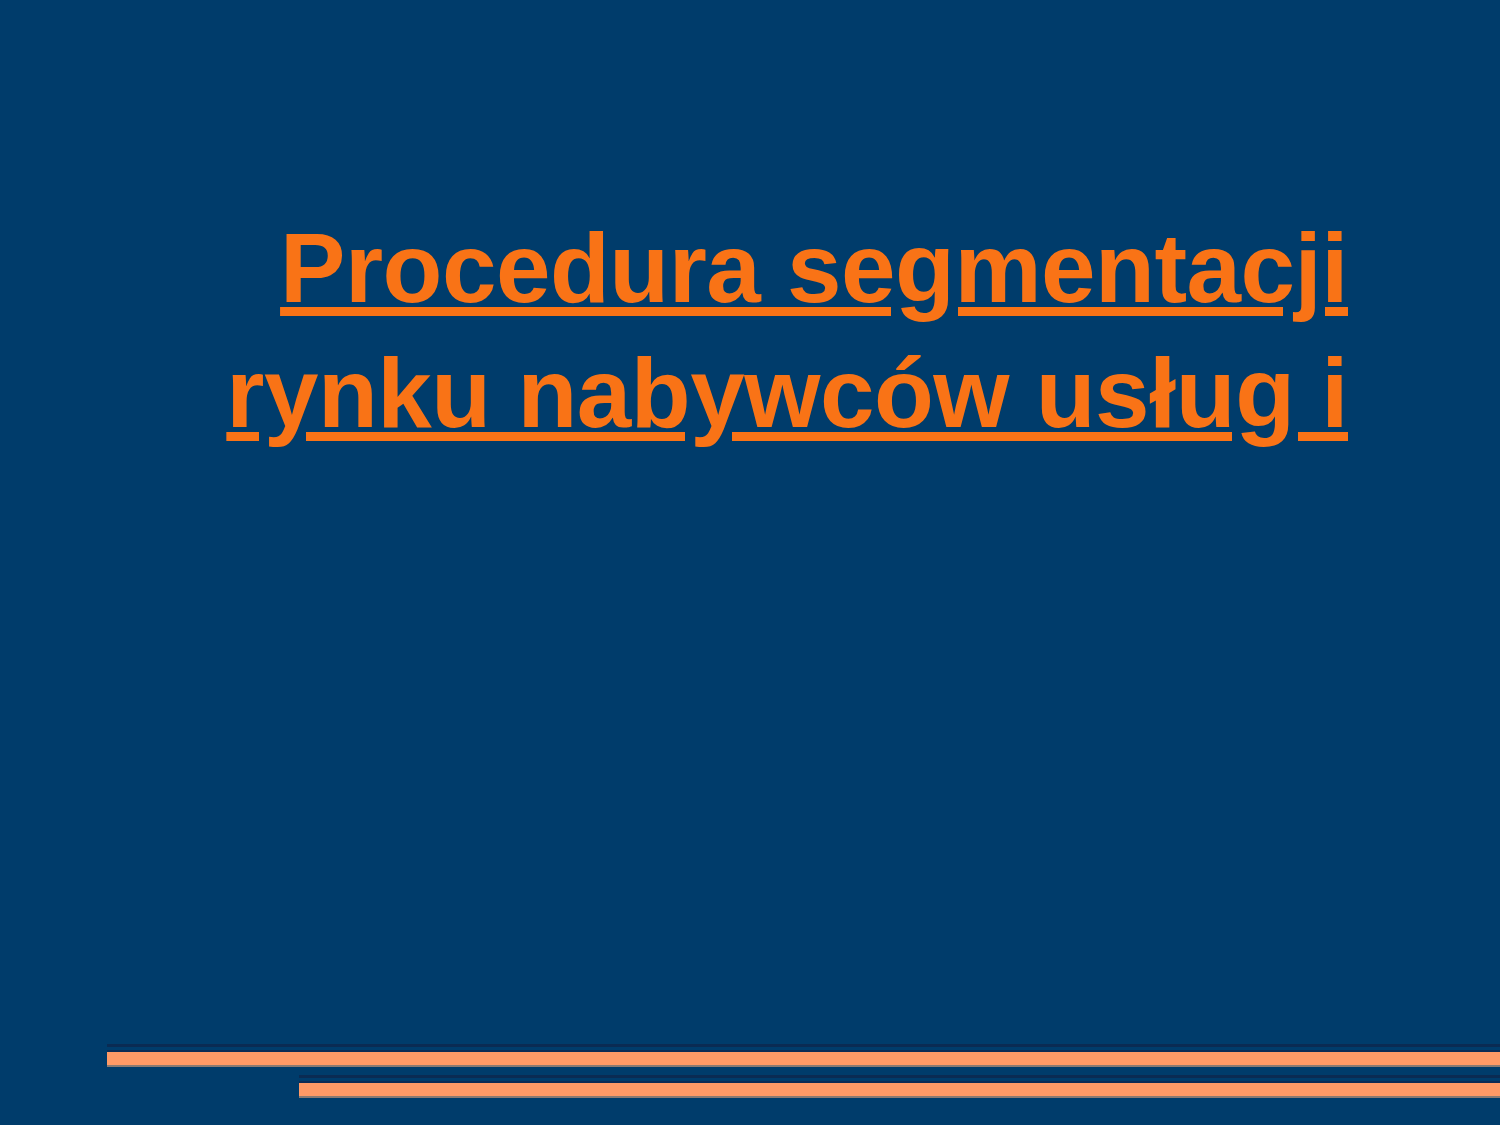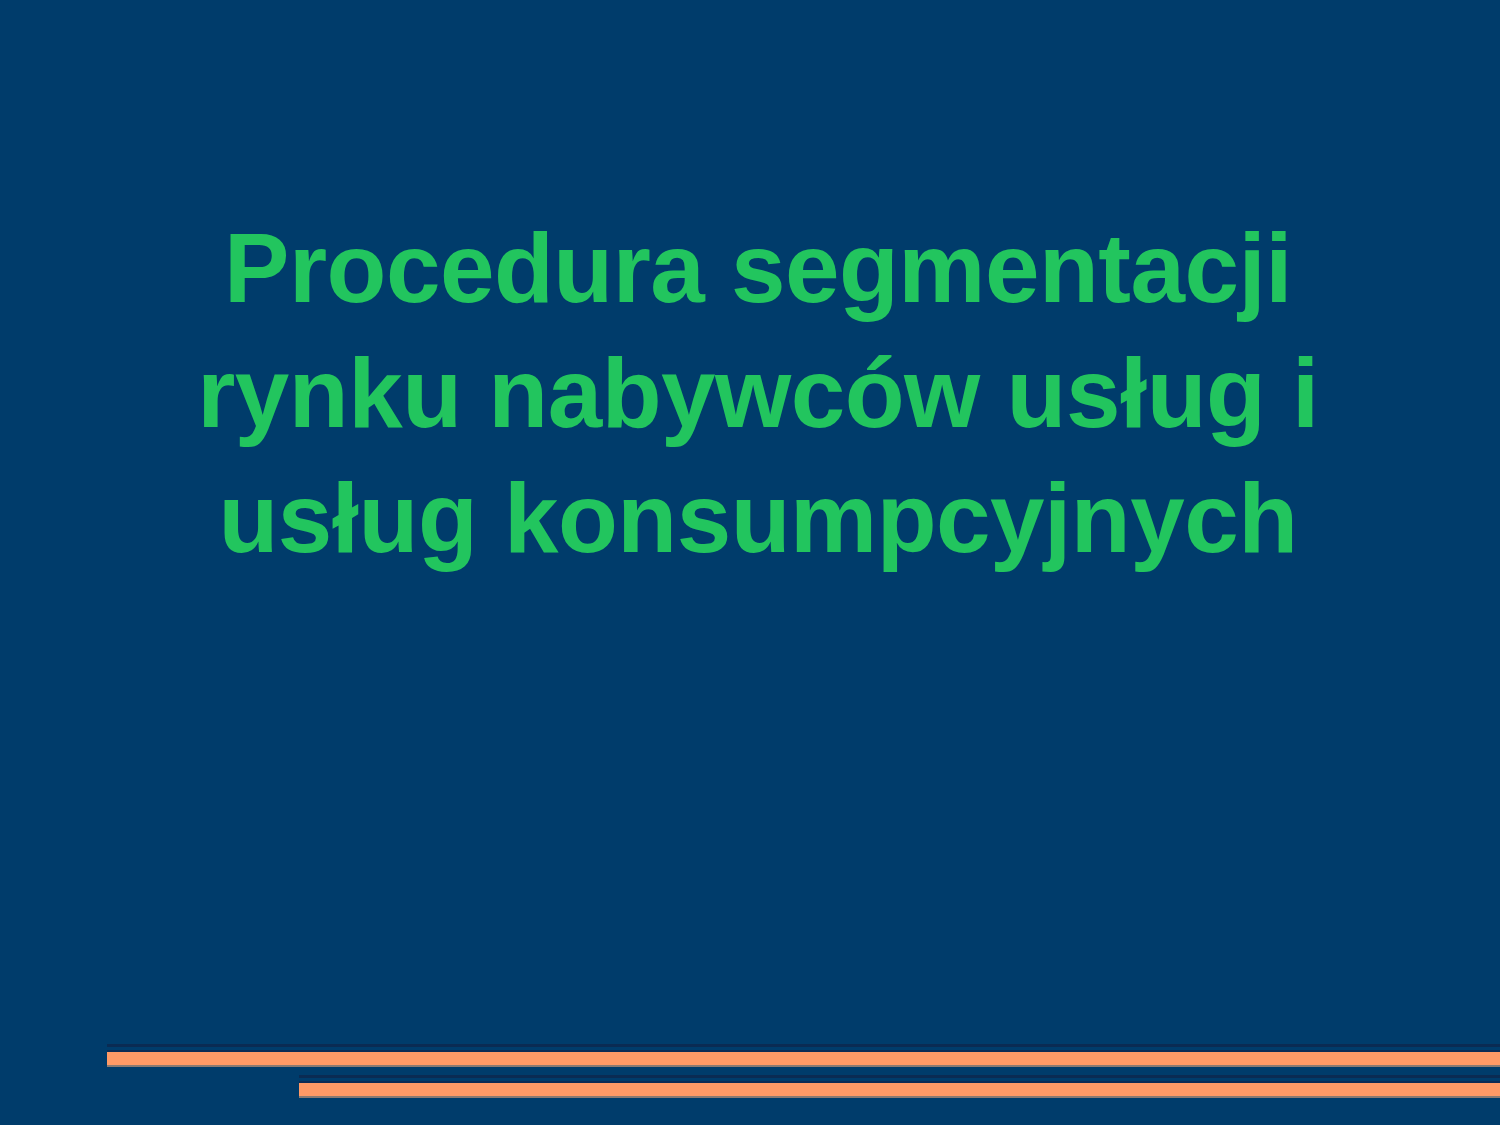--- a/index.html
+++ b/index.html
@@ -21,28 +21,29 @@
 
   
   #title-block {
     position: absolute;
     left: 168px;
     top: 206px;
     width: 1180px;
   }
   .title-line {
     display: block;
-    color: #22c55e;
+    color: #f97316;
     font-family: "Liberation Sans", sans-serif;
     font-weight: bold;
     font-size: 98px;
     line-height: 125px;
     letter-spacing: -0.5px;
     white-space: nowrap;
-    text-align: center;
+    text-align: right;
+    text-decoration: underline;
   }
 
   
   .deco-bar {
     position: absolute;
     background: #ff9a66;
     border-top: 2px solid #0d2c55;
     border-bottom: 2px solid #8a7a72;
     box-sizing: border-box;
   }
@@ -76,21 +77,20 @@
   }
 </style>
 </head>
 <body>
 
 <div id="slide">
 
   <div id="title-block">
     <span class="title-line">Procedura segmentacji</span>
     <span class="title-line">rynku nabywców usług i</span>
-    <span class="title-line">usług konsumpcyjnych</span>
   </div>
 
   <div class="deco-rule" id="deco-rule-1"></div>
   <div class="deco-bar" id="deco-bar-1"></div>
 
   <div class="deco-rule" id="deco-rule-2"></div>
   <div class="deco-bar" id="deco-bar-2"></div>
 
 </div>
 

